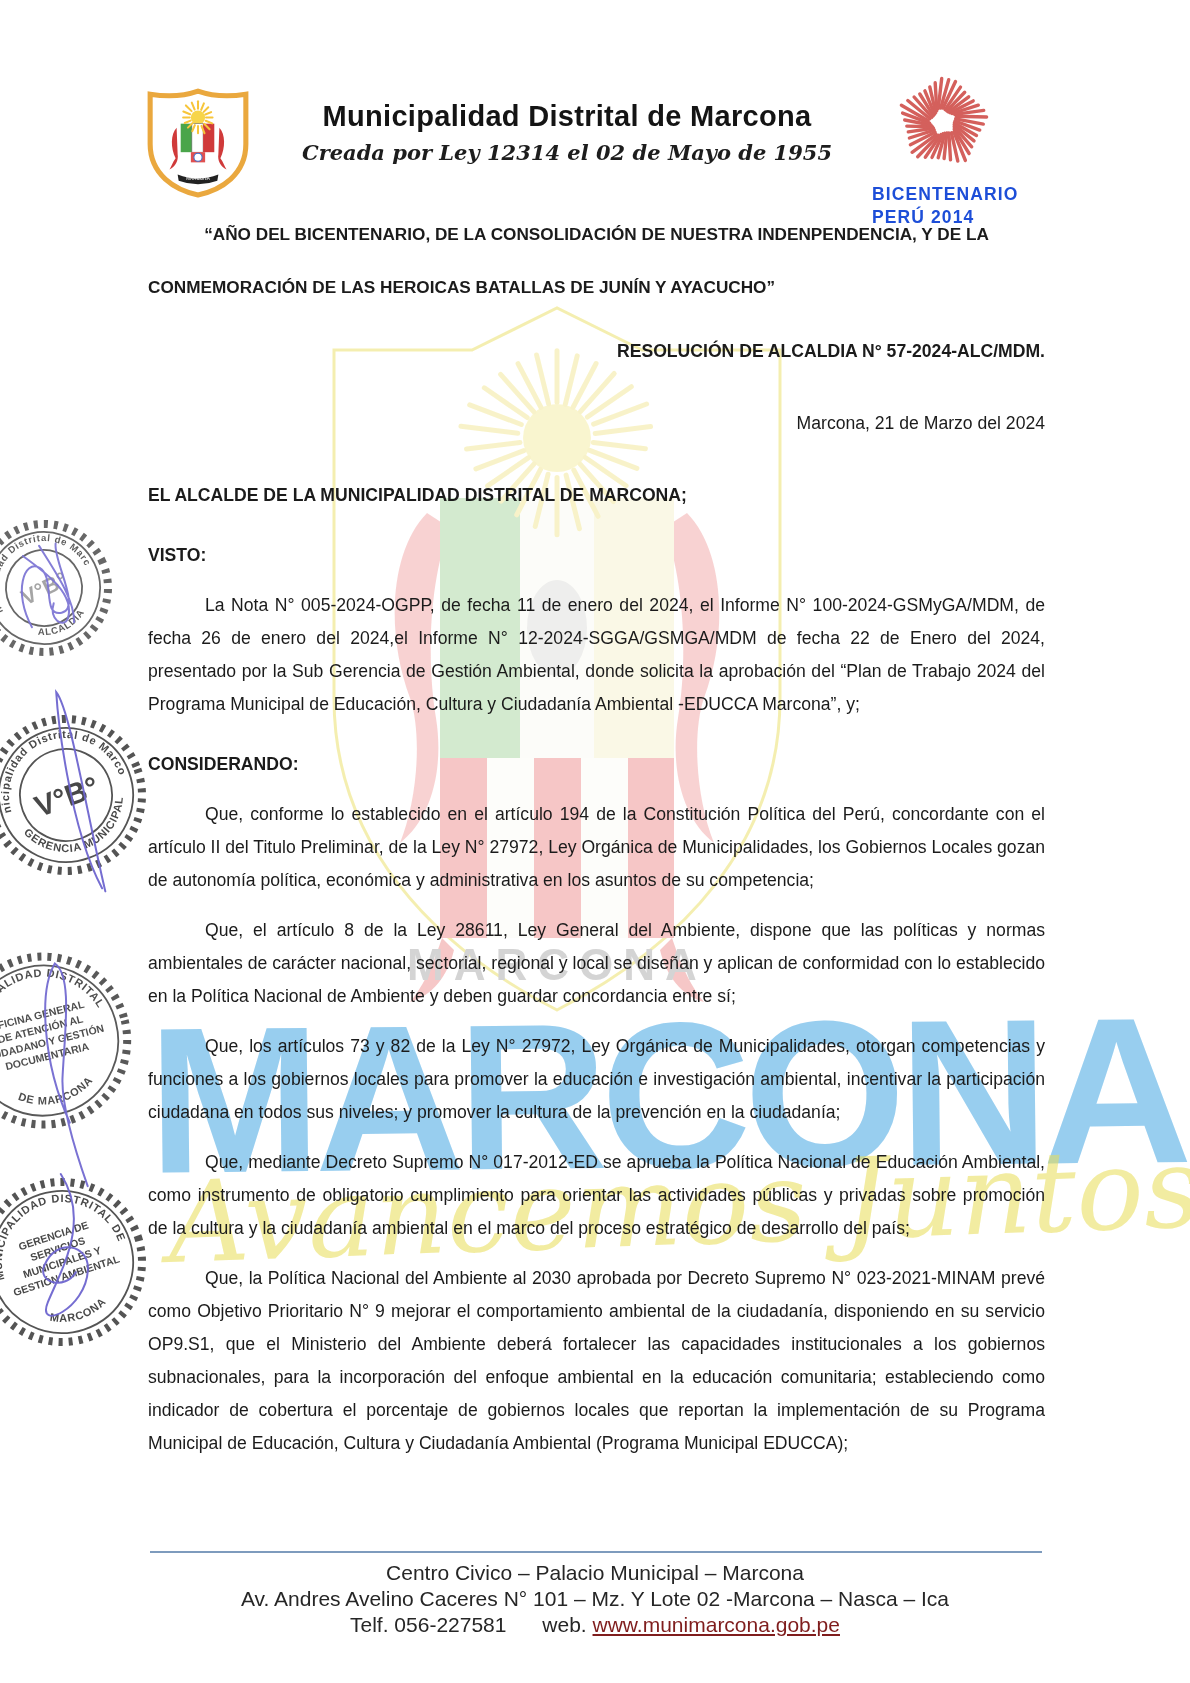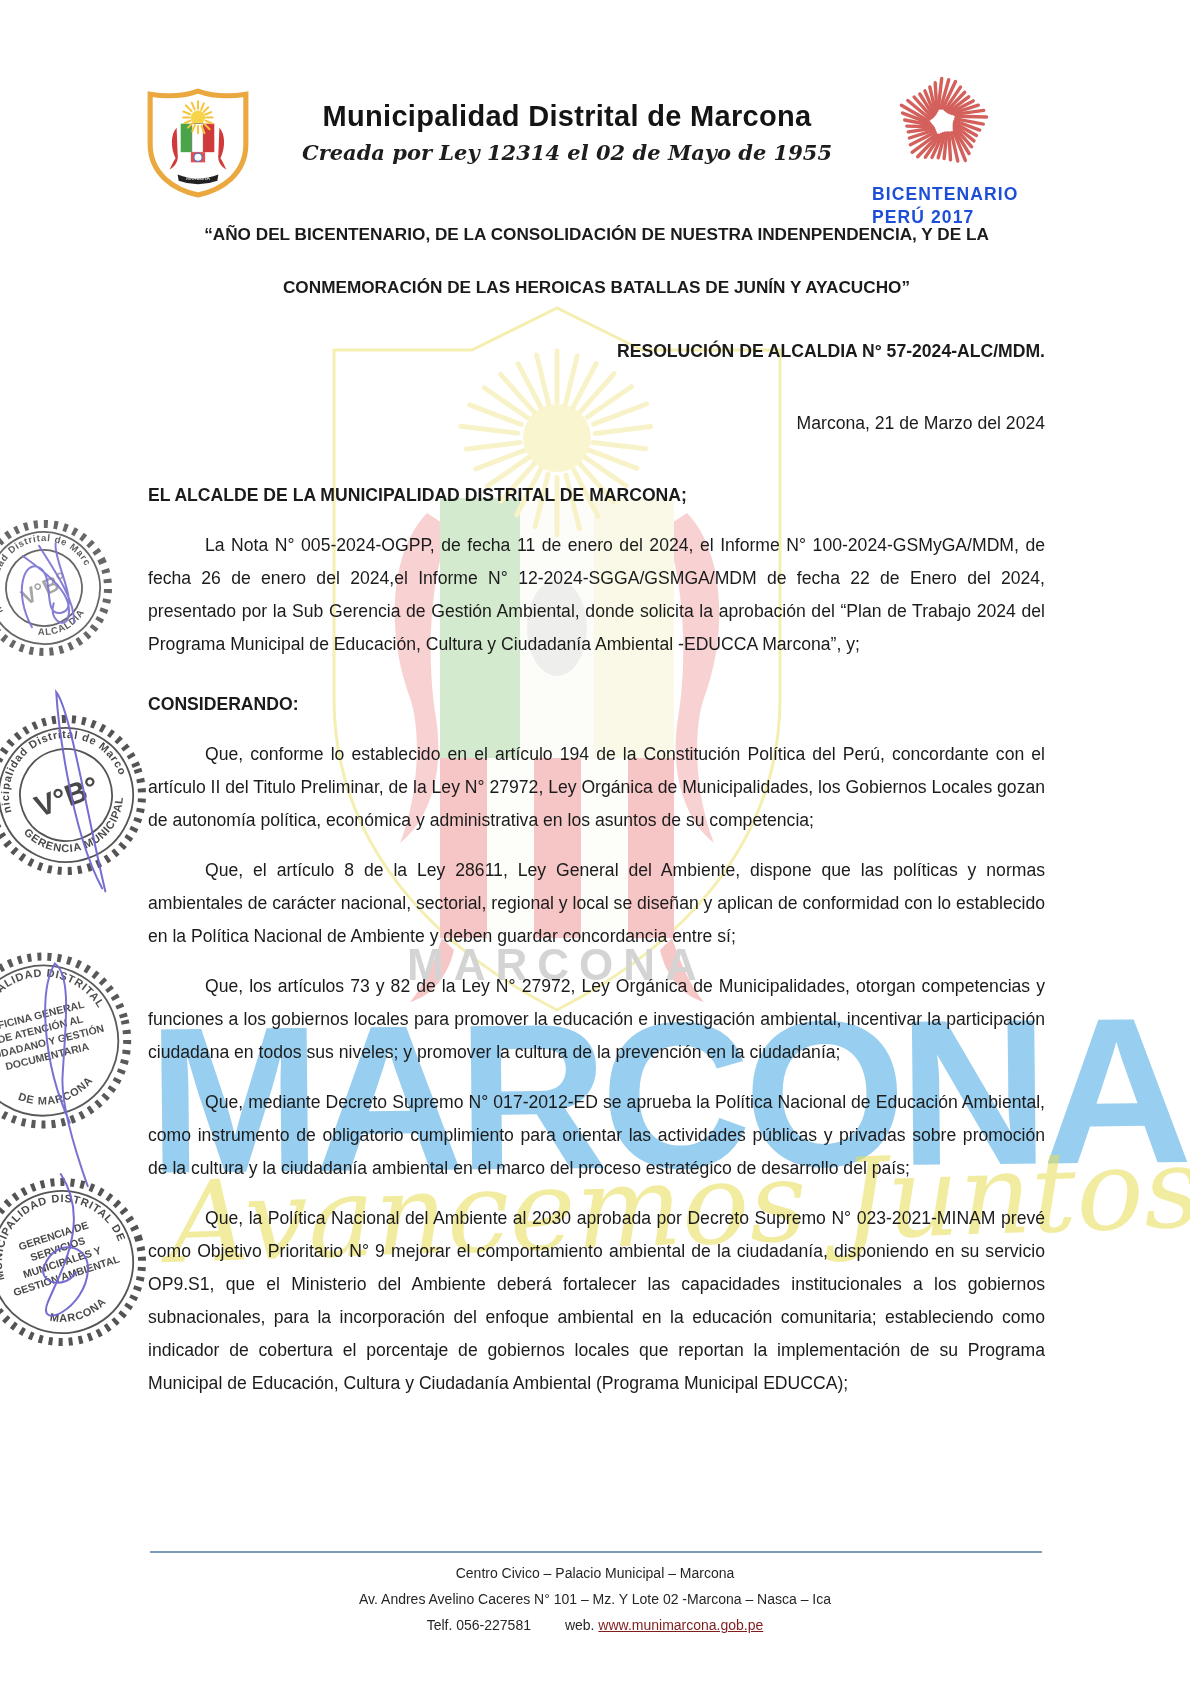--- a/index.html
+++ b/index.html
@@ -26,21 +26,21 @@
               color:#7fc2ec;opacity:.8;transform:rotate(-.6deg);white-space:nowrap;
               text-shadow:0 0 3px rgba(255,255,255,.6);}
   .wm-slogan{position:absolute;left:168px;top:1128px;width:980px;z-index:1;
              font-size:112px;line-height:1.4;font-style:italic;font-family:"DejaVu Serif",serif;
              color:#e8dd55;opacity:.55;transform:rotate(-2deg);white-space:nowrap;}
 
   
   .col{position:absolute;left:148px;top:218px;width:897px;z-index:2;
        font-size:17.6px;line-height:33px;color:#1b1b1b;}
   .motto1{font-weight:bold;text-align:center;font-size:17.2px;}
-  .motto2{margin-top:20px;font-weight:bold;text-align:center;font-size:17.2px;}
+  .motto2{margin-top:20px;font-weight:bold;text-align:left;font-size:17.2px;}
   .res-title{margin-top:31px;text-align:right;font-weight:bold;}
   .date{margin-top:39px;text-align:right;}
   .addressee{margin-top:39px;font-weight:bold;}
   .sec-label{margin-top:27px;font-weight:bold;}
   .para{margin-top:17px;text-align:justify;text-indent:57px;}
 
   
   .stamp{position:absolute;overflow:visible;z-index:3;}
   .gear{fill:none;stroke:#3d3d3d;stroke-width:8;stroke-dasharray:4 6;}
   .ring-line{fill:none;stroke:#3d3d3d;stroke-width:1.8;}
@@ -53,21 +53,21 @@
   .sig{fill:none;stroke:#5a50c8;stroke-width:2;opacity:.95;stroke-linecap:round;}
   .stamp1{left:-56px;top:488px;width:200px;height:200px;transform:rotate(-26deg);opacity:.78;}
   .stamp1 .arc{font-size:9.5px;}
   .stamp1 .vb{font-size:22px;opacity:.55;}
   .stamp2{left:-46px;top:683px;width:224px;height:224px;transform:rotate(-20deg);opacity:.88;}
   .stamp3{left:-67px;top:925px;width:230px;height:270px;transform:rotate(-14deg);opacity:.85;}
   .stamp4{left:-50px;top:1150px;width:224px;height:224px;transform:rotate(-18deg);opacity:.88;}
 
   
   .f-divider{position:absolute;left:150px;top:1551px;width:892px;border-top:2px solid #7e9bbd;z-index:2;}
-  .f-line{position:absolute;left:0;width:1190px;text-align:center;font-size:14px;
+  .f-line{position:absolute;left:0;width:1190px;text-align:center;font-size:21px;
           line-height:26px;color:#262626;z-index:2;}
   .f1{top:1560px;} .f2{top:1586px;} .f3{top:1612px;}
   .f-web{margin-left:30px;}
   .f-link{color:#7f1d1d;text-decoration:underline;}
 </style>
 </head>
 <body>
 
 <div class="page">
 
@@ -188,29 +188,30 @@
       <line x1="38.8" y1="45.1" x2="21.1" y2="25.0" stroke="#d4605c" stroke-width="3.4" stroke-linecap="round"></line>
       <line x1="40.3" y1="43.7" x2="26.8" y2="22.0" stroke="#d4605c" stroke-width="3.4" stroke-linecap="round"></line>
       <line x1="41.6" y1="42.3" x2="31.9" y2="18.8" stroke="#d4605c" stroke-width="3.4" stroke-linecap="round"></line>
       <line x1="42.7" y1="40.6" x2="36.8" y2="15.0" stroke="#d4605c" stroke-width="3.4" stroke-linecap="round"></line>
       <line x1="43.8" y1="38.6" x2="42.2" y2="10.8" stroke="#d4605c" stroke-width="3.4" stroke-linecap="round"></line>
       <line x1="45.3" y1="36.4" x2="48.7" y2="6.5" stroke="#d4605c" stroke-width="3.4" stroke-linecap="round"></line>
       <line x1="47.7" y1="36.1" x2="55.7" y2="7.7" stroke="#d4605c" stroke-width="3.4" stroke-linecap="round"></line>
     </svg>
   <div class="bicent-label">
     <div>BICENTENARIO</div>
-    <div>PERÚ 2017</div>
+    <div>PERÚ 2014</div>
   </div>
 
   <div class="col">
     <div class="motto1">“AÑO DEL BICENTENARIO, DE LA CONSOLIDACIÓN DE NUESTRA INDENPENDENCIA, Y DE LA</div>
     <div class="motto2">CONMEMORACIÓN DE LAS HEROICAS BATALLAS DE JUNÍN Y AYACUCHO”</div>
     <div class="res-title">RESOLUCIÓN DE ALCALDIA N° 57-2024-ALC/MDM.</div>
     <div class="date">Marcona, 21 de Marzo del 2024</div>
     <div class="addressee">EL ALCALDE DE LA MUNICIPALIDAD DISTRITAL DE MARCONA;</div>
+    <div class="sec-label">VISTO:</div>
     <div class="para">La Nota N° 005-2024-OGPP, de fecha 11 de enero del 2024, el Informe N° 100-2024-GSMyGA/MDM, de fecha 26 de enero del 2024,el Informe N° 12-2024-SGGA/GSMGA/MDM de fecha 22 de Enero del 2024, presentado por la Sub Gerencia de Gestión Ambiental, donde solicita la aprobación del “Plan de Trabajo 2024 del Programa Municipal de Educación, Cultura y Ciudadanía Ambiental -EDUCCA Marcona”, y;</div>
     <div class="sec-label">CONSIDERANDO:</div>
     <div class="para">Que, conforme lo establecido en el artículo 194 de la Constitución Política del Perú, concordante con el artículo II del Titulo Preliminar, de la Ley N° 27972, Ley Orgánica de Municipalidades, los Gobiernos Locales gozan de autonomía política, económica y administrativa en los asuntos de su competencia;</div>
     <div class="para">Que, el artículo 8 de la Ley 28611, Ley General del Ambiente, dispone que las políticas y normas ambientales de carácter nacional, sectorial, regional y local se diseñan y aplican de conformidad con lo establecido en la Política Nacional de Ambiente y deben guardar concordancia entre sí;</div>
     <div class="para">Que, los artículos 73 y 82 de la Ley N° 27972, Ley Orgánica de Municipalidades, otorgan competencias y funciones a los gobiernos locales para promover la educación e investigación ambiental, incentivar la participación ciudadana en todos sus niveles; y promover la cultura de la prevención en la ciudadanía;</div>
     <div class="para">Que, mediante Decreto Supremo N° 017-2012-ED se aprueba la Política Nacional de Educación Ambiental, como instrumento de obligatorio cumplimiento para orientar las actividades públicas y privadas sobre promoción de la cultura y la ciudadanía ambiental en el marco del proceso estratégico de desarrollo del país;</div>
     <div class="para">Que, la Política Nacional del Ambiente al 2030 aprobada por Decreto Supremo N° 023-2021-MINAM prevé como Objetivo Prioritario N° 9 mejorar el comportamiento ambiental de la ciudadanía, disponiendo en su servicio OP9.S1, que el Ministerio del Ambiente deberá fortalecer las capacidades institucionales a los gobiernos subnacionales, para la incorporación del enfoque ambiental en la educación comunitaria; estableciendo como indicador de cobertura el porcentaje de gobiernos locales que reportan la implementación de su Programa Municipal de Educación, Cultura y Ciudadanía Ambiental (Programa Municipal EDUCCA);</div>
   </div>
 
   <svg class="stamp stamp1" viewBox="-100 -100 200 200">

